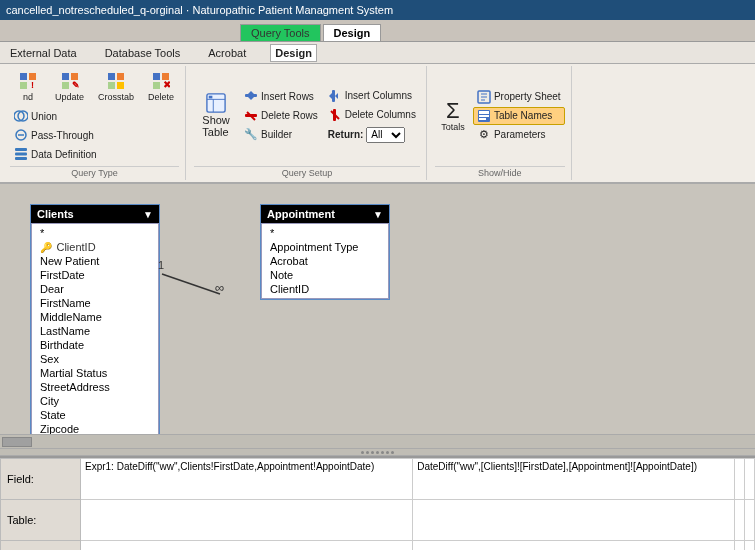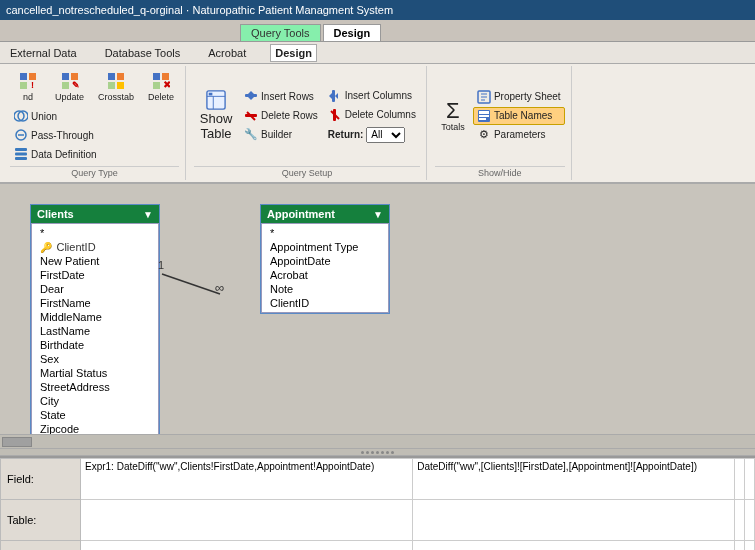--- a/index.html
+++ b/index.html
@@ -21,21 +21,21 @@
       background: #c9c3bb;
       display: flex;
       align-items: flex-end;
       height: 22px;
       padding-left: 240px;
       border-bottom: 1px solid #999;
     }
     .tab {
       padding: 2px 10px;
       font-size: 11px;
-      background: #86efac;
+      background: #22c55e;
       border: 1px solid #999;
       border-bottom: none;
       margin-right: 2px;
       cursor: pointer;
       color: #333;
     }
     .tab.active {
       background: white;
       font-weight: bold;
       color: #000;
@@ -165,21 +165,21 @@
 
     
     .table-box {
       background: white;
       border: 1px solid #5a8ac6;
       min-width: 130px;
       max-width: 160px;
       font-size: 11px;
     }
     .table-box-header {
-      background: #15803d;
+      background: #000000;
       color: white;
       padding: 3px 6px;
       font-weight: bold;
       font-size: 11px;
       display: flex;
       align-items: center;
       justify-content: space-between;
     }
     .table-box-body {
       padding: 2px 0;
@@ -409,21 +409,21 @@
       <div class="ribbon-items">
         <div class="ribbon-btn" style="min-width:44px;">
           <div class="ribbon-btn-icon">
             <svg width="22" height="22" viewBox="0 0 22 22">
                 <rect x="1" y="1" width="20" height="20" rx="2" fill="#e8f0ff" stroke="#4472C4" stroke-width="1.5"></rect>
                 <line x1="1" y1="7" x2="21" y2="7" stroke="#4472C4" stroke-width="1"></line>
                 <line x1="8" y1="7" x2="8" y2="21" stroke="#4472C4" stroke-width="1"></line>
                 <rect x="3" y="3" width="4" height="3" fill="#4472C4"></rect>
               </svg>
           </div>
-          <span style="font-size:13px; text-align:center;">Show<br>Table</span>
+          <span style="font-size:11px; text-align:left;">Show<br>Table</span>
         </div>
         <div class="ribbon-small-row">
           <div class="ribbon-small-btn">
             <div class="ribbon-small-icon">
               <svg width="14" height="14" viewBox="0 0 14 14">
                   <rect x="1" y="4" width="12" height="3" fill="#4472C4" rx="1"></rect>
                   <polygon points="7,1 10,4 4,4" fill="#4472C4"></polygon>
                   <polygon points="7,10 4,7 10,7" fill="#4472C4"></polygon>
                 </svg>
             </div>
@@ -556,21 +556,20 @@
     </div>
 
     <div class="table-box" style="margin-left:60px; margin-top:10px;">
       <div class="table-box-header">
         <span>Appointment</span>
         <span style="cursor:pointer; font-size:10px;">▼</span>
       </div>
       <div class="table-box-body">
         <div class="table-field">*</div>
         <div class="table-field">Appointment Type</div>
-        <div class="table-field">AppointDate</div>
         <div class="table-field">Acrobat</div>
         <div class="table-field">Note</div>
         <div class="table-field">ClientID</div>
       </div>
     </div>
   </div>
 
   <div class="scroll-bar-area">
     <div class="scroll-thumb"></div>
     <div style="flex:1; height:10px; background: #c0bdb5;"></div>

